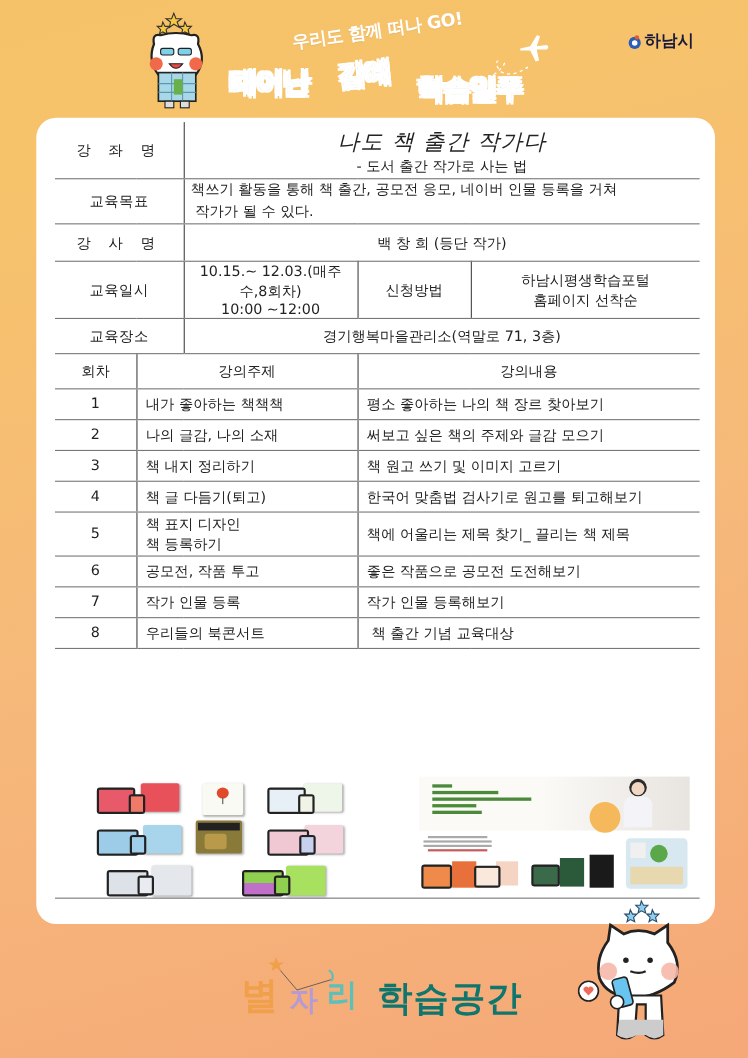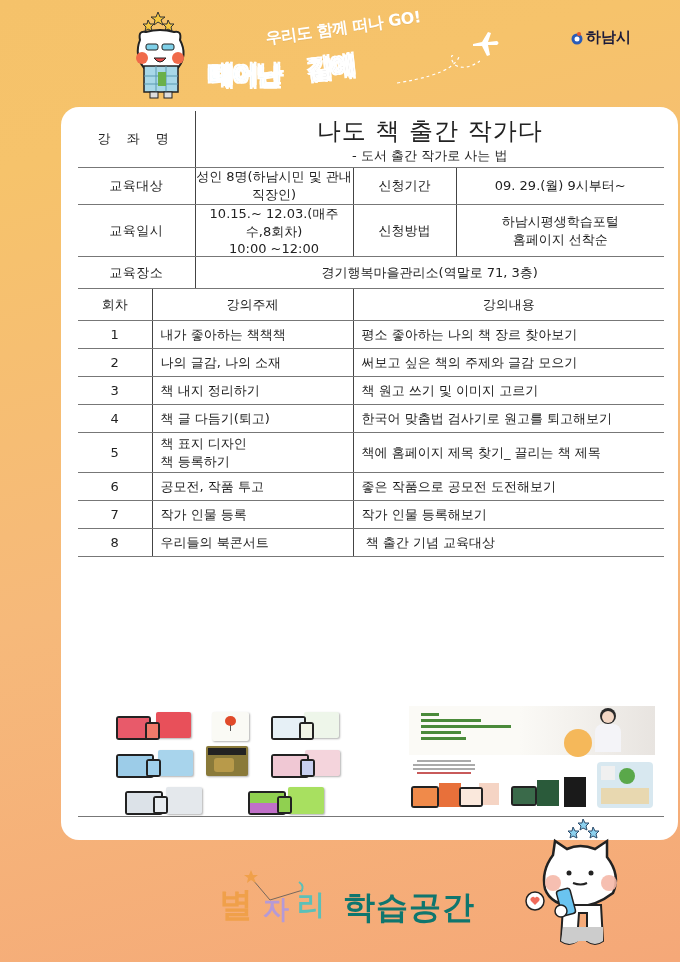--- a/index.html
+++ b/index.html
@@ -28,35 +28,35 @@
   .t3 { left: 170px; top: 14px; color: #4aa84a; text-shadow: 2px 2px 0 #fff, -2px -2px 0 #fff, 2px -2px 0 #fff, -2px 2px 0 #fff; }
   .plane { position: absolute; left: 470px; top: 28px; width: 30px; height: 30px; }
   .dash-trail { position: absolute; left: 395px; top: 55px; width: 85px; height: 30px; }
   .logo { position: absolute; left: 570px; top: 28px; display: flex; align-items: center; gap: 2px; text-align: right; }
   .logo-mark { width: 14px; height: 14px; }
   .logo-text { font-size: 15px; font-weight: bold; color: #1a1a3a; }
 
   
   .card {
     position: absolute; left: 33px; top: 107px; width: 617px; height: 733px;
-    background: #fff; border-radius: 18px; margin-left: 28px;
+    background: #fff; border-radius: 18px;
   }
   table.info {
     position: absolute; left: 17px; top: 4px; width: 586px;
     border-collapse: collapse; font-size: 13px; color: #222;
     font-family: "DejaVu Sans", sans-serif;
   }
   table.info td {
     border-bottom: 1.5px solid #777; text-align: center; vertical-align: middle;
     border-left: 1px solid #444;
   }
   table.info td:first-child { border-left: none; }
   .label { letter-spacing: 0.5px; }
   .label-spaced { letter-spacing: 6px; }
-  .course-title { font-size: 24px; letter-spacing: 1px; padding-top: 4px; }
+  .course-title { font-size: 20px; letter-spacing: 1px; padding-top: 4px; font-style: italic; }
   .course-sub { font-size: 13px; padding-bottom: 2px; }
   .goal { text-align: left !important; padding-left: 6px; line-height: 20px; }
   .fee-note { font-size: 9.5px; color: #333; }
   .left-text { text-align: left !important; padding-left: 8px; }
   .img-section { position: absolute; left: 17px; top: 572px; width: 586px; height: 138px; border-bottom: 1.5px solid #777; }
   .img-title { position: absolute; left: 0; width: 586px; top: 2px; text-align: center; font-size: 13px; }
   .thumb { position: absolute; border-radius: 2px; box-shadow: 1px 1px 2px rgba(0,0,0,0.3); }
   .tablet { position: absolute; background: #222; border-radius: 3px; }
   .tablet-screen { position: absolute; left: 2px; top: 2px; right: 2px; bottom: 2px; }
   .contact { position: absolute; left: 17px; top: 710px; width: 586px; height: 23px; text-align: center; font-size: 13px; line-height: 23px; border-bottom: 1.5px solid #777; }
@@ -86,20 +86,21 @@
     <rect x="14" y="56" width="34" height="26" fill="#a8d8e8" stroke="#222" stroke-width="1.5"></rect>
     <path d="M26 56 v26 M36 56 v26 M14 66 h34 M14 74 h34" stroke="#5a9ab0" stroke-width="1"></path>
     <rect x="28" y="62" width="8" height="14" fill="#6ab04a"></rect>
     <rect x="20" y="82" width="8" height="6" fill="#ddd" stroke="#222"></rect>
     <rect x="34" y="82" width="8" height="6" fill="#ddd" stroke="#222"></rect>
   </svg>
   <div class="tagline">우리도 함께 떠나 GO!</div>
   <div class="title-wrap">
     <span class="title-part t1">태어난</span>
     <span class="title-part t2">김에</span>
+    <span class="title-part t3">학습일주</span>
   </div>
   <svg class="dash-trail" viewBox="0 0 85 30">
     <path d="M2 28 Q40 22 55 12 Q68 2 62 -2 Q52 0 60 10 Q70 16 85 6" fill="none" stroke="#fff" stroke-width="1.2" stroke-dasharray="3 3"></path>
   </svg>
   <svg class="plane" viewBox="0 0 30 30">
     <path d="M3 16 L12 14 L18 4 L21 5 L18 14 L27 13 Q30 15 27 17 L18 17 L20 27 L17 28 L12 18 L3 18 Z" fill="#fff"></path>
   </svg>
   <div class="logo">
     <svg class="logo-mark" viewBox="0 0 14 14">
       <circle cx="7" cy="8" r="5.5" fill="#2a5cb8"></circle>
@@ -122,28 +123,33 @@
 
     <tbody>
         <tr style="height:50px">
       <td colspan="2" class="label-spaced">강 좌 명</td>
       <td colspan="3">
         <div class="course-title">나도 책 출간 작가다</div>
         <div class="course-sub">- 도서 출간 작가로 사는 법</div>
       </td>
     </tr>
 
-
-
-    <tr style="height:37px">
-      <td colspan="2" class="label">교육대상</td>
-      <td>성인 8명(하남시민 및 관내 직장인)</td>
-      <td>신청기간</td>
-      <td>09. 29.(월) 9시부터~</td>
-    </tr>
+    <tr style="height:40px">
+      <td colspan="2" class="label">교육목표</td>
+      <td colspan="3" class="goal">
+        <div>책쓰기 활동을 통해 책 출간, 공모전 응모, 네이버 인물 등록을 거쳐</div>
+        <div style="padding-left:4px">작가가 될 수 있다.</div>
+      </td>
+    </tr>
+
+    <tr style="height:34px">
+      <td colspan="2" class="label-spaced">강 사 명</td>
+      <td colspan="3">백 창 희 (등단 작가)</td>
+    </tr>
+
 
     <tr style="height:42px">
       <td colspan="2" class="label">교육일시</td>
       <td>
         <div>10.15.~ 12.03.(매주 수,8회차)</div>
         <div>10:00 ~12:00</div>
       </td>
       <td>신청방법</td>
       <td>
         <div>하남시평생학습포털</div>
@@ -181,21 +187,21 @@
       <td>4</td>
       <td colspan="2" class="left-text">책 글 다듬기(퇴고)</td>
       <td colspan="2" class="left-text">한국어 맞춤법 검사기로 원고를 퇴고해보기</td>
     </tr>
     <tr style="height:40px">
       <td>5</td>
       <td colspan="2" class="left-text">
         <div>책 표지 디자인</div>
         <div>책 등록하기</div>
       </td>
-      <td colspan="2" class="left-text">책에 홈페이지 제목 찾기_ 끌리는 책 제목</td>
+      <td colspan="2" class="left-text">책에 어울리는 제목 찾기_ 끌리는 책 제목</td>
     </tr>
     <tr style="height:28px">
       <td>6</td>
       <td colspan="2" class="left-text">공모전, 작품 투고</td>
       <td colspan="2" class="left-text">좋은 작품으로 공모전 도전해보기</td>
     </tr>
     <tr style="height:28px">
       <td>7</td>
       <td colspan="2" class="left-text">작가 인물 등록</td>
       <td colspan="2" class="left-text">작가 인물 등록해보기</td>

